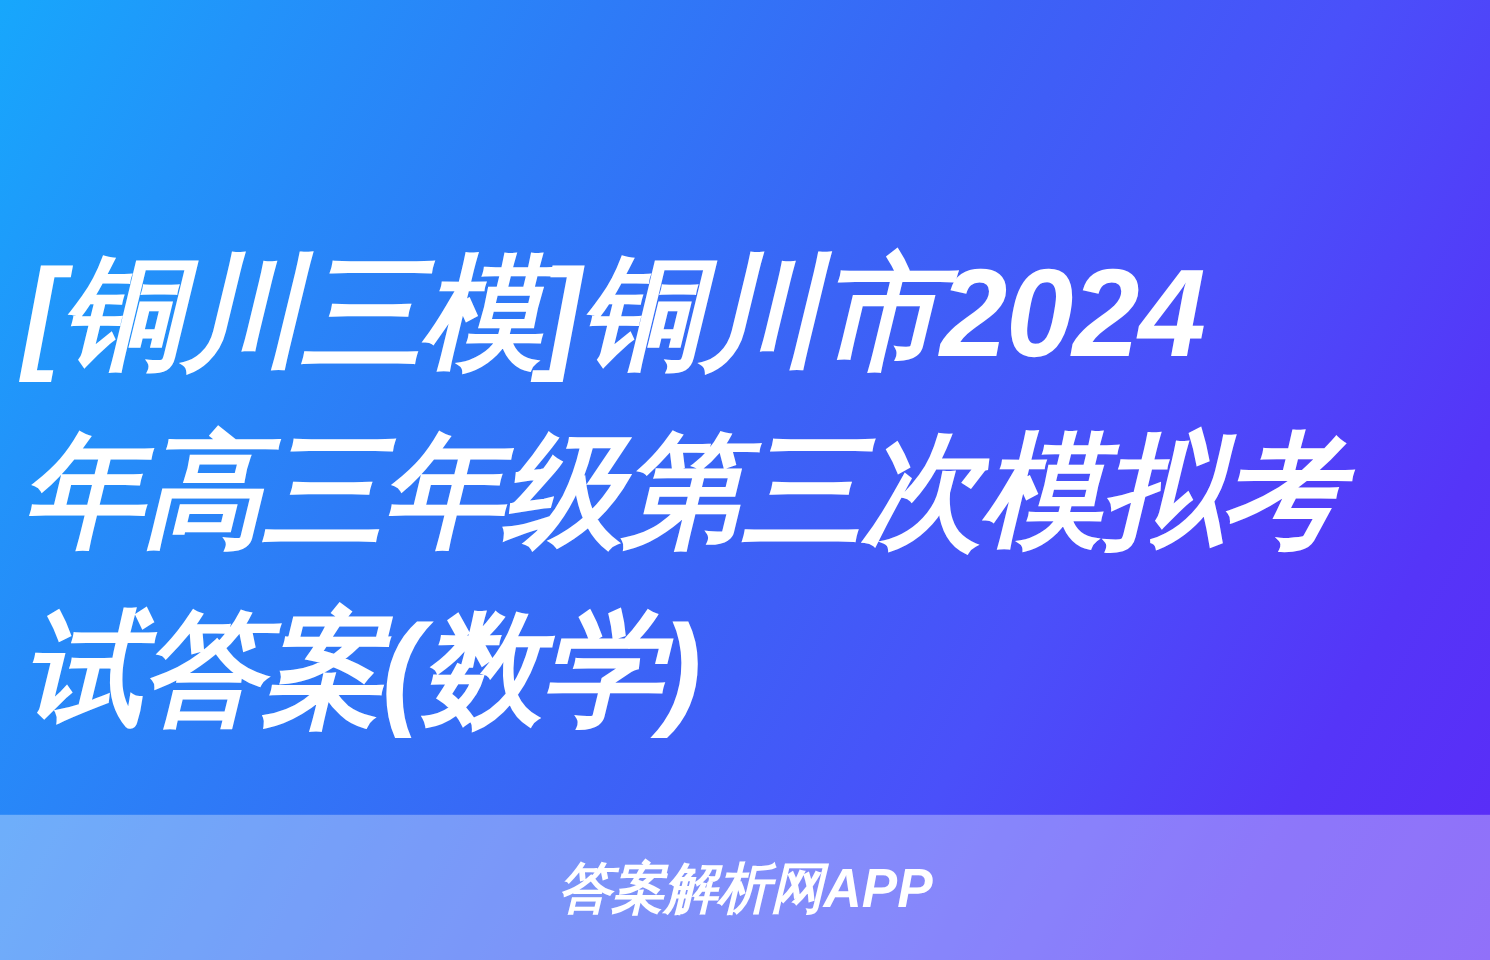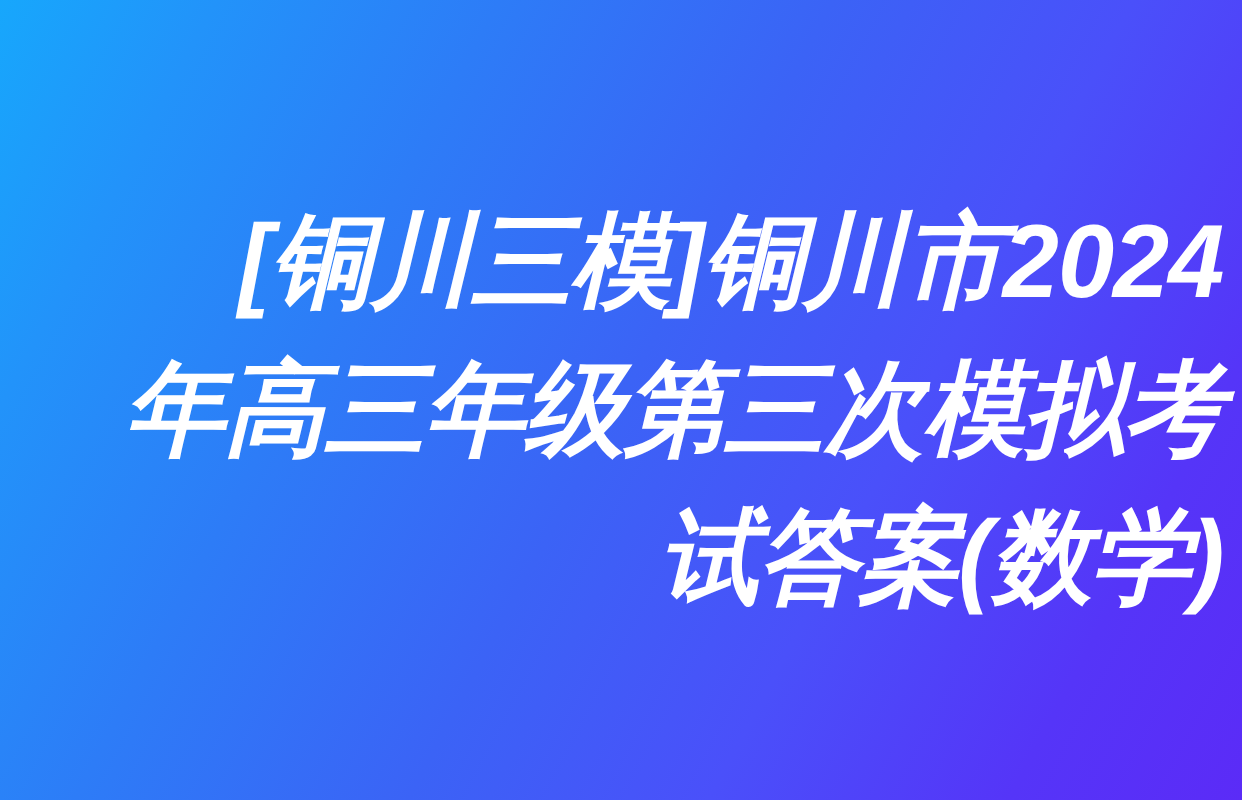--- a/index.html
+++ b/index.html
@@ -25,21 +25,21 @@
         #5535f8 86%,
         #5b2bf7 100%);
   }
 
   
   .title-block {
     position: absolute;
     left: 0;
     top: 188px;
     width: 1242px;
-    text-align: right;
+    text-align: left;
     user-select: none;
   }
 
   .title-line {
     display: block;
     color: #ffffff;
     font-size: 104px;
     line-height: 148px;
     font-weight: 700;
     font-style: italic;
@@ -86,14 +86,19 @@
 <body>
 
 <div id="banner">
 
   <div class="title-block">
     <span class="title-line">[铜川三模]铜川市2024</span>
     <span class="title-line">年高三年级第三次模拟考</span>
     <span class="title-line">试答案(数学)</span>
   </div>
 
+  <div class="footer-band">
+    <div class="footer-inner">
+      <span class="watermark">答案解析网APP</span>
+    </div>
+  </div>
 
 </div>
 
 </body></html>

